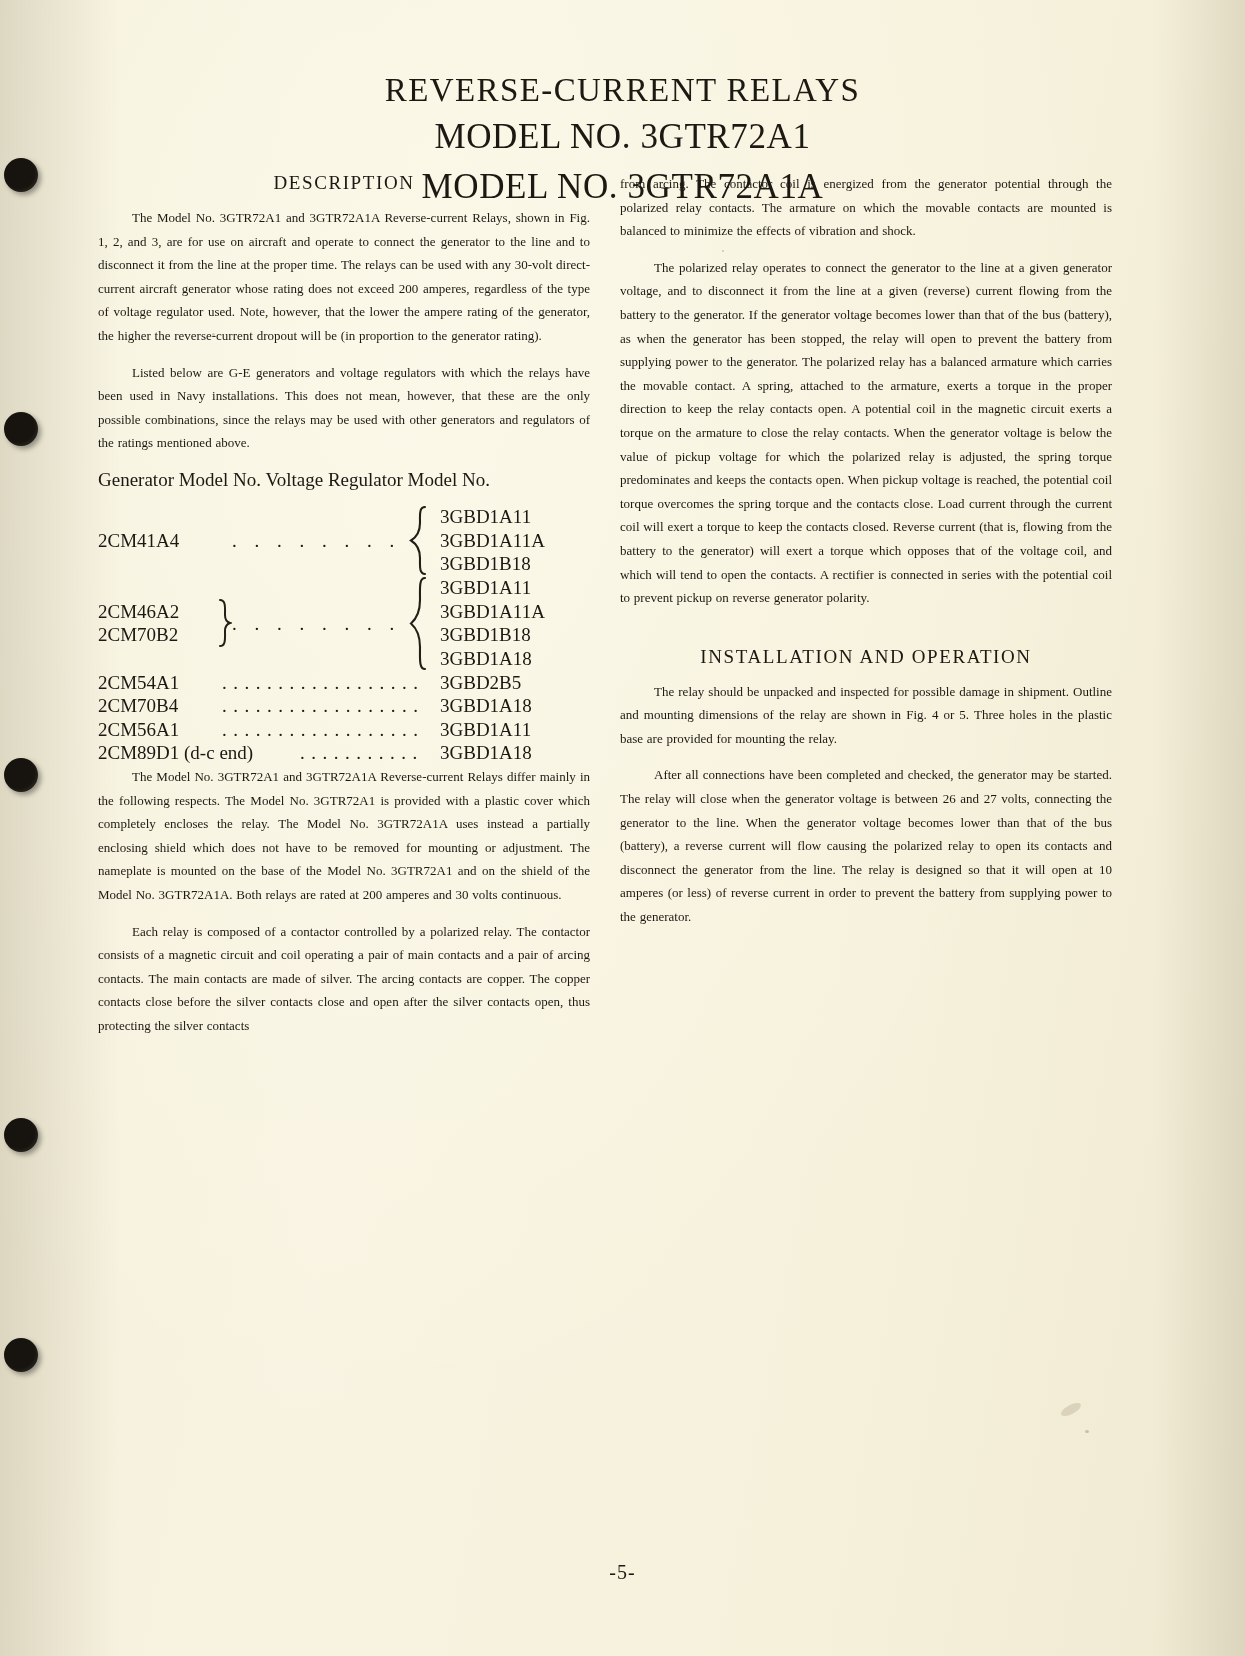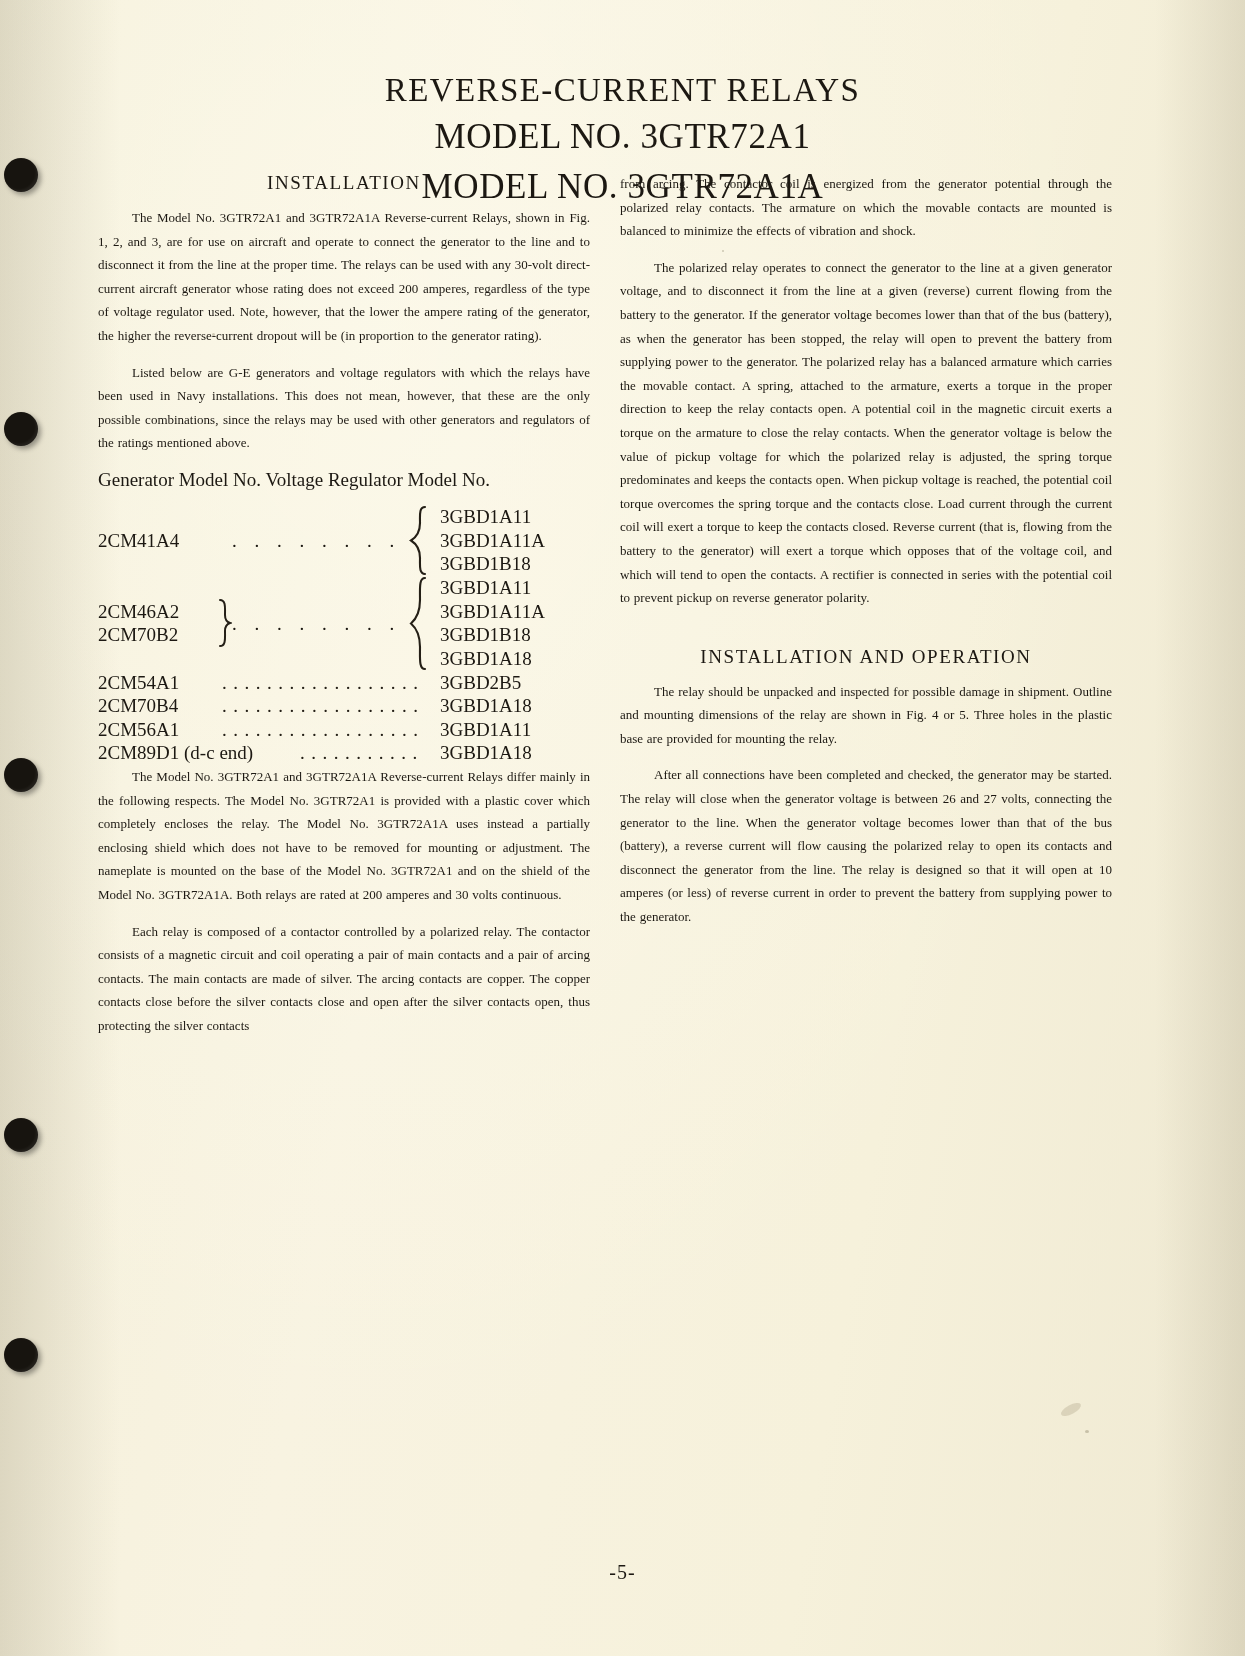--- a/index.html
+++ b/index.html
@@ -144,21 +144,21 @@
   <div class="blot" style="left:1060px;top:1405px;width:22px;height:9px;transform:rotate(-28deg);"></div>
 
   <div class="title-block">
     <div class="doc-title">REVERSE-CURRENT RELAYS</div>
     <div class="doc-sub">MODEL NO. 3GTR72A1</div>
     <div class="doc-sub">MODEL NO. 3GTR72A1A</div>
   </div>
 
   <div class="col col-left">
 
-    <h2 class="sec-head">INSTALLATION</h2>
+    <h2 class="sec-head">DESCRIPTION</h2>
 
     <p class="body">The Model No. 3GTR72A1 and 3GTR72A1A Reverse-current Relays, shown in Fig. 1, 2, and 3, are for use on aircraft and operate to connect the generator to the line and to disconnect it from the line at the proper time.  The relays can be used with any 30-volt direct-current aircraft generator whose rating does not exceed 200 amperes, regardless of the type of voltage regulator used.  Note, however, that the lower the ampere rating of the generator, the higher the reverse-current dropout will be (in proportion to the generator rating).</p>
     <p class="body">Listed below are G-E generators and voltage regulators with which the relays have been used in Navy installations.  This does not mean, however, that these are the only possible combinations, since the relays may be used with other generators and regulators of the ratings mentioned above.</p>
 
     <div class="tbl-head">Generator Model No.  Voltage Regulator Model No.</div>
 
     <div class="tbl">
 
       <div class="group">
         <div class="gen-col">

